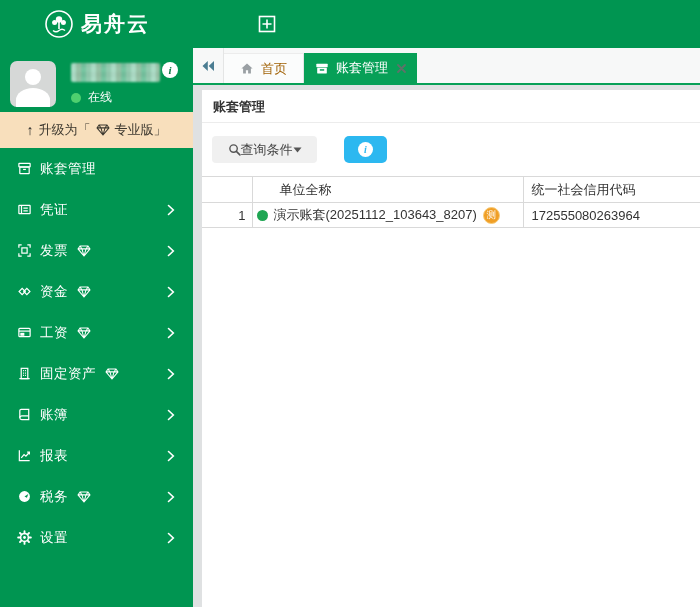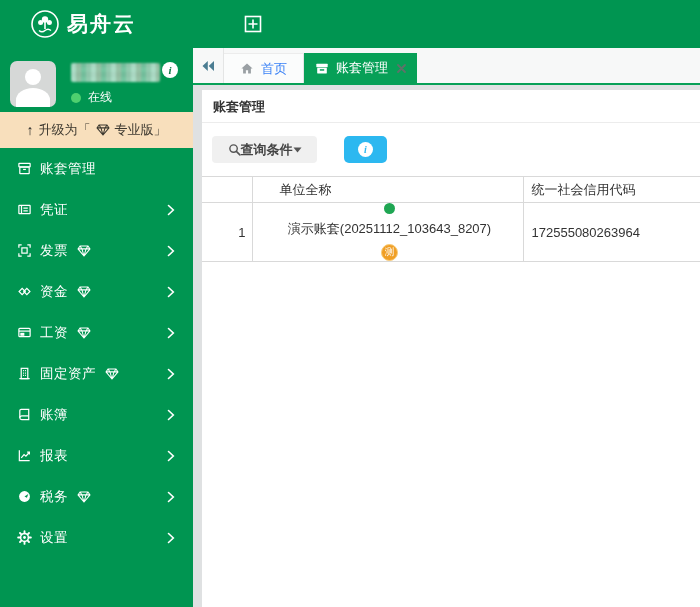--- a/index.html
+++ b/index.html
@@ -2,21 +2,21 @@
 <html><head>
 <meta charset="utf-8">
 <style>
   * { margin:0; padding:0; box-sizing:border-box; }
   html,body { width:700px; height:607px; overflow:hidden;
     font-family:"Liberation Sans","DejaVu Sans",sans-serif; }
   body { position:relative; background:#dfe1e2; }
 
   
   .header { position:absolute; left:0; top:0; width:700px; height:48px;
-    background:#009551; display:flex; align-items:center; }
+    background:#009551; display:flex; align-items:center;padding-left:14px; }
   .logo-wrap { display:flex; align-items:center; gap:7px; margin-left:30px; }
   .brand { color:#fff; font-size:21px; font-weight:bold; letter-spacing:2px; }
   .expand-btn { margin-left:108px; width:18px; height:18px; display:flex; }
 
   
   .sidebar { position:absolute; left:0; top:48px; width:193px; height:559px;
     background:#009551; color:#fff; }
   .avatar { position:absolute; left:10px; top:13px; width:46px; height:46px;
     background:#d6d8d7; border-radius:7px; overflow:hidden; }
   .avatar .head { position:absolute; left:15px; top:8px; width:16px; height:16px;
@@ -51,55 +51,55 @@
   .menu-item .mi-chevron { position:absolute; right:18px; top:15px; display:flex; }
 
   
   .tabbar { position:absolute; left:193px; top:48px; width:507px; height:37px;
     background:#f7f8f8; border-bottom:2px solid #07a057;
     display:flex; align-items:flex-end; }
   .collapse-btn { width:31px; height:35px; border-right:1px solid #e4e5e5;
     display:flex; align-items:center; justify-content:center; cursor:pointer; }
   .tab { height:30px; display:flex; align-items:center; justify-content:center;
     gap:7px; font-size:13px; cursor:pointer; }
-  .tab-home { width:80px; background:#fbfcfc; color:#3b82f6;
+  .tab-home { width:80px; background:#fbfcfc; color:#a16207;
     border-right:1px solid #e4e5e5; border-top:1px solid #ececec; }
   .tab-active { width:113px; background:#07a057; color:#fff; }
   .tab-close { margin-left:2px; display:flex; cursor:pointer; }
 
   
   .content { position:absolute; left:193px; top:87px; width:507px; height:520px;
     background:#dfe1e2; }
   .panel { position:absolute; left:9px; top:3px; width:498px; height:517px;
     background:#fff; }
   .panel-title { height:33px; line-height:34px; padding-left:11px;
     font-size:13px; font-weight:bold; color:#333;
     border-bottom:1px solid #ececec; }
   .toolbar { height:53px; display:flex; align-items:center; padding-left:10px; }
   .query-btn { width:105px; height:27px; border:none; border-radius:4px;
     background:#f0f0f0; color:#454545; font-size:13px;
     display:flex; align-items:center; justify-content:center; gap:0; cursor:pointer;
-    font-family:inherit;font-weight:bold; }
+    font-family:inherit; }
   .info-btn { margin-left:27px; width:43px; height:27px; border:none; border-radius:5px;
     background:#2cb8f0; display:flex; align-items:center; justify-content:center; cursor:pointer; }
   .info-btn .i-circle { width:15px; height:15px; border-radius:50%; background:#fff;
     color:#2cb8f0; font:italic bold 10px "Liberation Serif",serif;
     display:flex; align-items:center; justify-content:center; }
 
   table.accounts { width:100%; border-collapse:collapse; font-size:13px; color:#333;
     border-top:1px solid #d9d9d9; }
   table.accounts th { height:26px; font-weight:normal; text-align:left;
     border-bottom:1px solid #d9d9d9; }
   table.accounts td { height:25px; border-bottom:1px solid #d9d9d9; }
   .col-idx { width:50px; }
   .col-name { width:271px; border-left:1px solid #d9d9d9; padding-left:27px; }
   .col-code { border-left:1px solid #d9d9d9; padding-left:8px; }
   td.col-idx { text-align:right; padding-right:6px; }
   td.col-name { padding-left:4px; }
-  .name-cell { display:flex; align-items:center; gap:6px;flex-direction:column; }
+  .name-cell { display:flex; align-items:center; gap:6px; }
   .status-dot { width:11px; height:11px; border-radius:50%; background:#1fa653; flex:none; }
   .test-badge { width:17px; height:17px; border-radius:50%; background:#f09f26;
     border:1.5px solid #f8cb79; color:#fff; font-size:9.5px;
     display:flex; align-items:center; justify-content:center; flex:none; }
 </style>
 </head>
 <body>
 
 <div class="header">
   <div class="logo-wrap">

